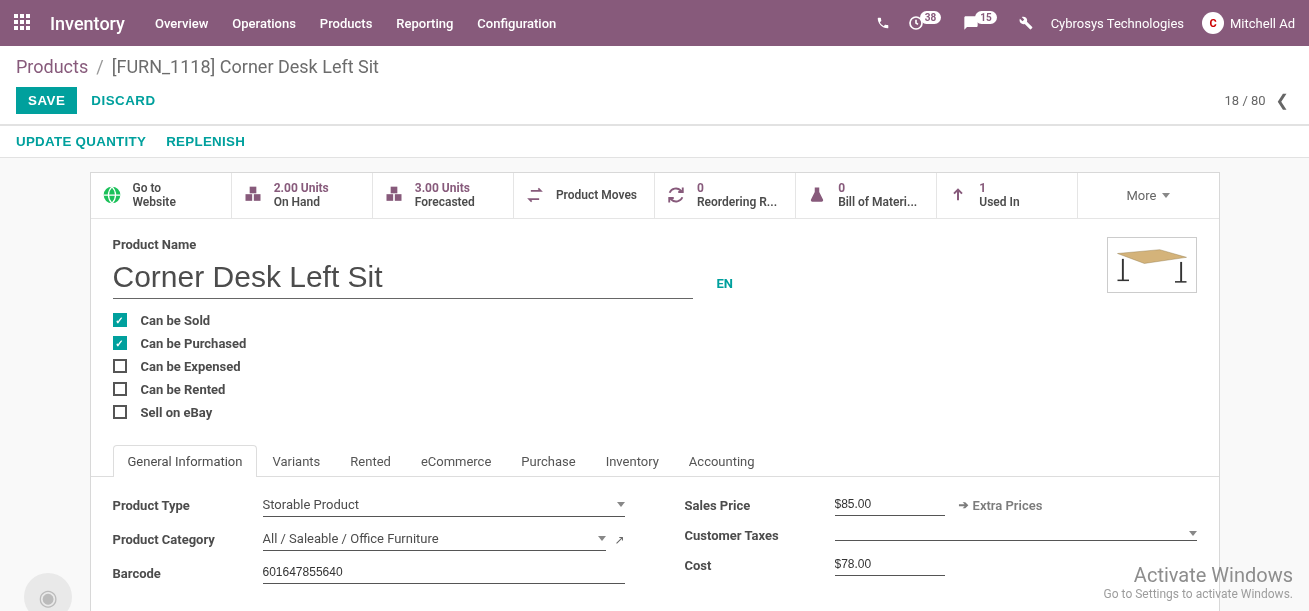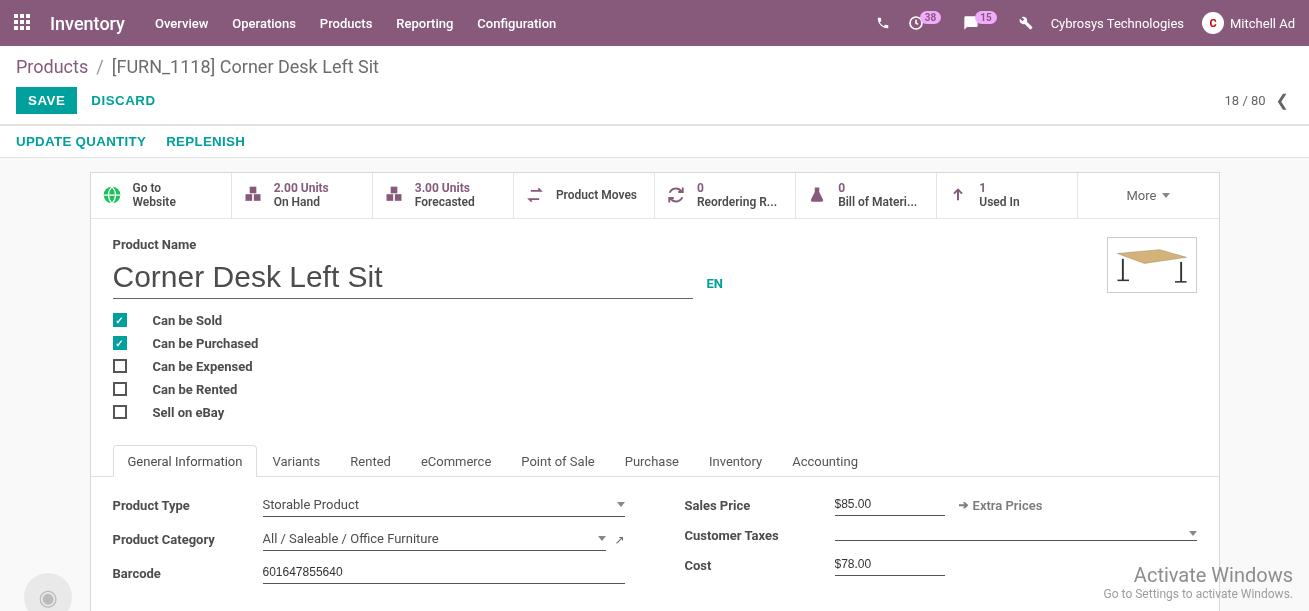--- a/index.html
+++ b/index.html
@@ -6,21 +6,21 @@
   body { font-family: -apple-system, BlinkMacSystemFont, "Segoe UI", Roboto, "Helvetica Neue", Arial, sans-serif; font-size: 13px; color: #4c4c4c; background: #f9f9f9; width: 1309px; overflow: hidden; }
   
   
   .topnav { background: #875a7b; color: #fff; height: 46px; display: flex; align-items: center; padding: 0 14px; }
   .apps-icon { width: 18px; height: 18px; display: grid; grid-template-columns: repeat(3,4px); grid-template-rows: repeat(3,4px); gap: 2px; margin-right: 18px; cursor: pointer; }
   .apps-icon span { background: #fff; width: 4px; height: 4px; }
   .module-title { font-size: 18px; font-weight: 500; margin-right: 30px; }
   .nav-links { display: flex; gap: 24px; }
   .nav-links a { color: #fff; text-decoration: none; font-weight: 500; cursor: pointer; }
   .nav-right { margin-left: auto; display: flex; align-items: center; gap: 18px; }
-  .badge-pill { background: #f0abfc; color: #875a7b; border-radius: 10px; font-size: 10px; font-weight: 700; padding: 1px 5px; position: relative; top: -6px; left: -4px; }
+  .badge-pill { background: #ffffff; color: #875a7b; border-radius: 10px; font-size: 10px; font-weight: 700; padding: 1px 5px; position: relative; top: -6px; left: -4px; }
   .icon-white { color: #fff; display: inline-flex; align-items: center; }
   .user-avatar { width: 22px; height: 22px; border-radius: 50%; background: #fff; color: #c00; display: inline-flex; align-items: center; justify-content: center; font-weight: 700; font-size: 11px; margin-right: 6px; }
   
   
   .control-panel { background: #fff; border-bottom: 1px solid #e2e2e2; padding: 10px 16px 0 16px; }
   .breadcrumb { display: flex; align-items: center; gap: 8px; font-size: 18px; margin-bottom: 10px; }
   .breadcrumb a { color: #875a7b; text-decoration: none; cursor: pointer; }
   .breadcrumb .sep { color: #999; }
   .breadcrumb .current { color: #6c6c6c; }
   .cp-row { display: flex; align-items: center; }
@@ -46,23 +46,23 @@
   .stat-lbl { color: #4c4c4c; font-weight: 600; white-space: nowrap; overflow: hidden; text-overflow: ellipsis; max-width: 100px; }
   .stat-btn.more { justify-content: center; gap: 6px; color: #666; text-align: right; }
   .caret-down { width: 0; height: 0; border-left: 4px solid transparent; border-right: 4px solid transparent; border-top: 5px solid #888; }
   
   
   .prod-head { padding: 18px 22px 10px 22px; display: flex; }
   .prod-left { flex: 1; }
   .pn-label { font-weight: 700; font-size: 13px; margin-bottom: 6px; }
   .pn-row { display: flex; align-items: flex-end; }
   .pn-input { font-size: 30px; font-weight: 500; color: #4c4c4c; border: none; border-bottom: 1px solid #666; width: 580px; padding: 2px 0 4px 0; outline: none; }
-  .en-btn { color: #00a09d; font-weight: 700; margin-left: 14px; margin-bottom: 8px; cursor: pointer; }
+  .en-btn { color: #00a09d; font-weight: 700; margin-left: 24px; margin-bottom: 8px; cursor: pointer; }
   .check-list { margin-top: 14px; display: flex; flex-direction: column; gap: 8px; }
-  .check-row { display: flex; align-items: center; gap: 26px; }
+  .check-row { display: flex; align-items: center; gap: 14px; }
   .chkbox { width: 14px; height: 14px; border: 2px solid #555; display: inline-flex; align-items: center; justify-content: center; cursor: pointer; }
   .chkbox.checked { background: #00a09d; border-color: #00a09d; }
   .chkbox.checked::after { content: "✓"; color: #fff; font-size: 10px; font-weight: 700; }
   .check-row label { font-weight: 700; cursor: pointer; }
   .prod-img { width: 90px; height: 56px; border: 1px solid #ccc; margin-left: auto; cursor: pointer; padding: 4px; }
   .desk-svg { width: 100%; height: 100%; }
   
   
   .tabs { display: flex; padding: 0 22px; border-bottom: 1px solid #ddd; margin-top: 14px; }
   .tab { padding: 8px 14px; border: 1px solid transparent; border-bottom: none; color: #4c4c4c; cursor: pointer; position: relative; top: 1px; }
@@ -295,21 +295,20 @@
             <line x1="80" y1="52" x2="95" y2="52" stroke="#333" stroke-width="2"></line>
           </svg>
       </div>
     </div>
 
     <div class="tabs">
       <div class="tab active">General Information</div>
       <div class="tab">Variants</div>
       <div class="tab">Rented</div>
       <div class="tab">eCommerce</div>
-      <div class="tab">Point of Sale</div>
       <div class="tab">Purchase</div>
       <div class="tab">Inventory</div>
       <div class="tab">Accounting</div>
     </div>
 
     <div class="form-grid">
       <div class="col">
         <div class="field-row">
           <span class="flabel">Product Type</span>
           <div class="fselect">

